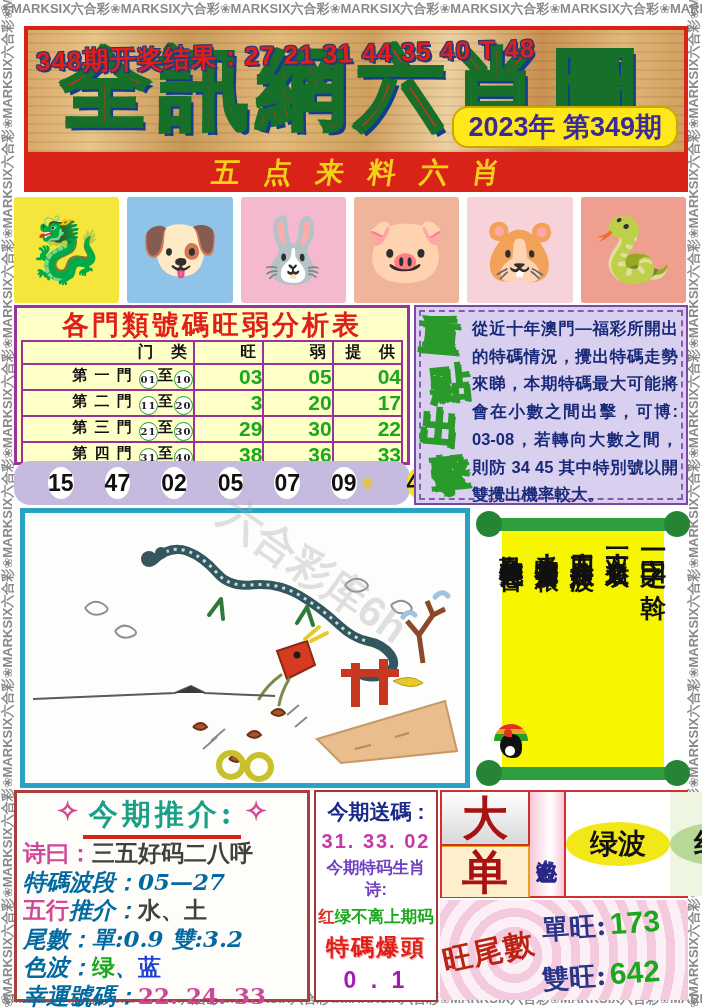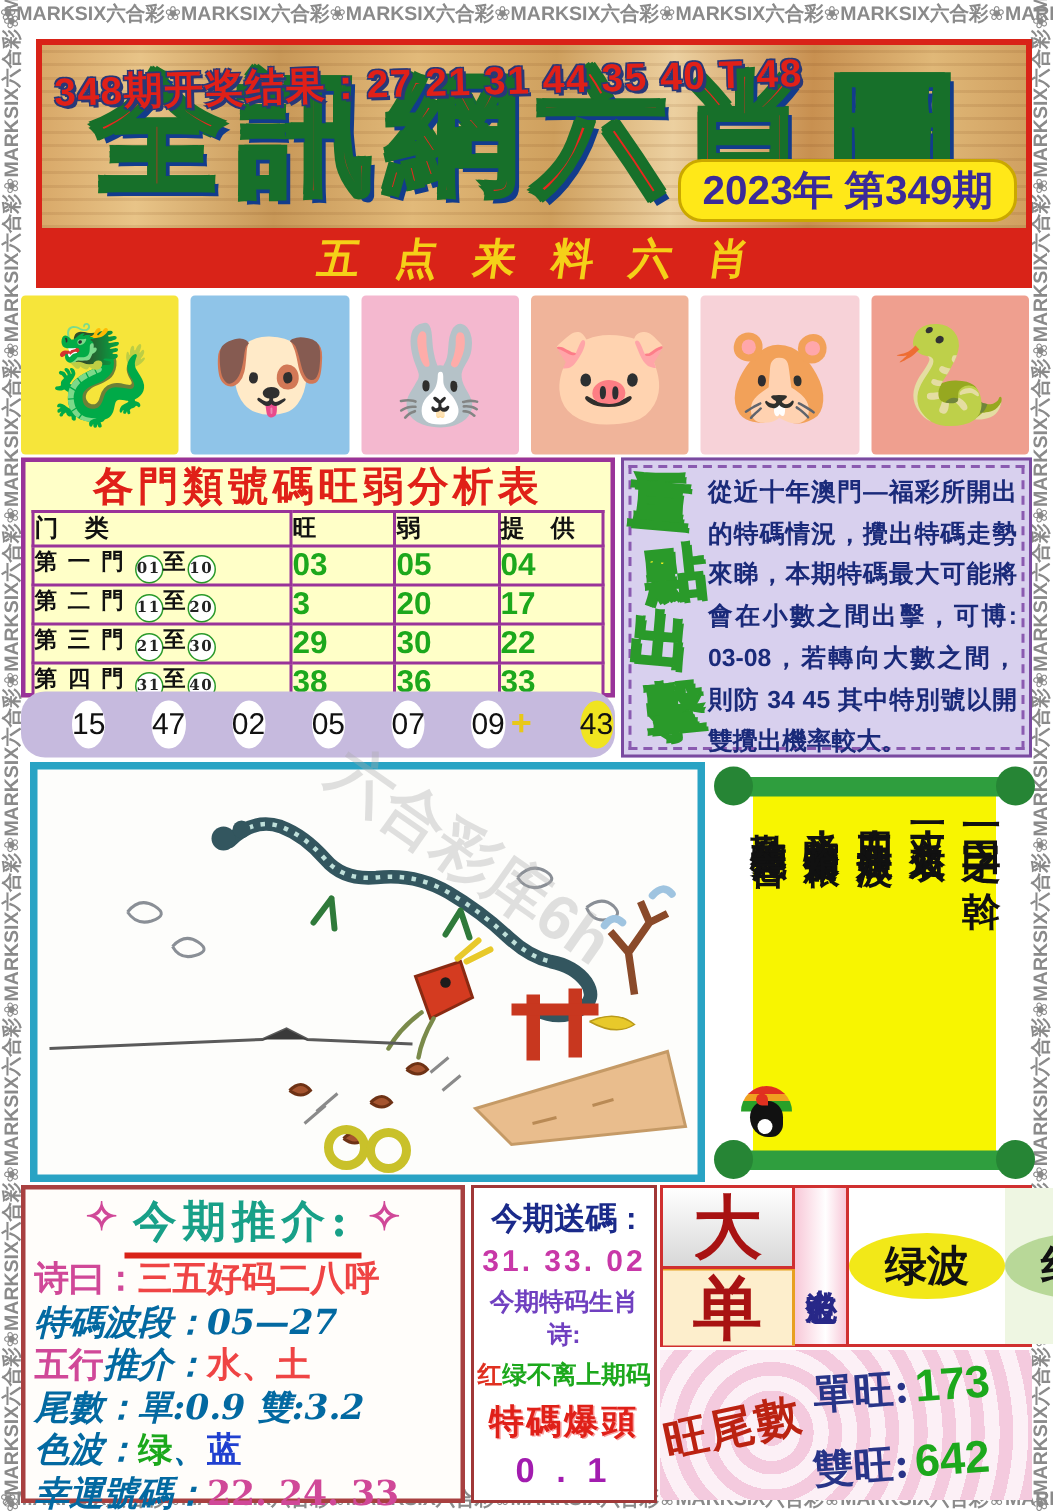--- a/index.html
+++ b/index.html
@@ -30,31 +30,31 @@
     display:flex;align-items:center;justify-content:center;}
   .band span{font-family:"DejaVu Serif","Liberation Serif",serif;font-size:28px;font-weight:bold;color:#f5d018;
     letter-spacing:24px;transform:skewX(-8deg);padding-left:24px;}
   
   .cards{position:absolute;left:14px;top:197px;width:672px;height:106px;display:flex;gap:8px;}
   .card{flex:1;border-radius:3px;display:flex;align-items:center;justify-content:center;font-size:64px;overflow:hidden;}
   
   .analysis{position:absolute;left:14px;top:305px;width:396px;height:160px;background:#ffffc8;border:3px solid #993399;box-sizing:border-box;padding:2px 4px;}
   .tbl-title{text-align:center;font-family:"DejaVu Serif","Liberation Serif",serif;font-weight:900;color:#e02018;font-size:27px;line-height:30px;letter-spacing:3px;}
   table.grid{width:100%;border-collapse:collapse;table-layout:fixed;}
-  table.grid td,table.grid th{border:2px solid #993399;padding:0;height:19px;text-align:left;background:#ffffc8;}
+  table.grid td,table.grid th{border:2px solid #993399;padding:0;height:19px;text-align:right;background:#ffffc8;}
   th.c-label{width:170px;font-family:"DejaVu Serif","Liberation Serif",serif;font-size:17px;color:#111;}
   table.grid th{font-family:"DejaVu Serif","Liberation Serif",serif;font-size:16px;color:#111;letter-spacing:6px;}
   td.lab{font-weight:bold;font-size:15px;color:#111;letter-spacing:1px;font-family:"DejaVu Serif","Liberation Serif",serif;}
   .circ{display:inline-flex;align-items:center;justify-content:center;width:17px;height:17px;border:1.5px solid #2a9a2a;border-radius:50%;font-size:10px;font-weight:bold;color:#222;vertical-align:-3px;background:#fff;}
   td.num{color:#1ca81c;font-size:21px;font-weight:bold;font-family:"Liberation Sans",sans-serif;}
   
   .predict{position:absolute;left:14px;top:461px;width:396px;height:44px;background:#c6bade;border-radius:16px;
     display:flex;align-items:center;padding:0 6px;box-sizing:border-box;gap:3px;}
   .predict .plabel{color:#e02018;font-size:20px;font-weight:bold;margin-right:4px;letter-spacing:1px;}
-  .ball{width:32px;height:32px;border-radius:50%;background:#fff;display:flex;align-items:center;justify-content:center;font-size:20px;font-weight:normal;color:#111;margin-left:28px;}
+  .ball{width:32px;height:32px;border-radius:50%;background:#fff;display:flex;align-items:center;justify-content:center;font-size:23px;font-weight:bold;color:#111;margin-left:28px;}
   .ball.special{background:#f0e420;}
   .plus{color:#e8c818;font-size:24px;font-weight:bold;margin:0 1px;}
   
   .focus{position:absolute;left:414px;top:305px;width:274px;height:200px;background:#d8d0ee;border:2px solid #7a4aa0;box-sizing:border-box;}
   .focus-inner{position:absolute;inset:3px;border:2px dashed #8a5ab0;}
   .focus-chars{position:absolute;left:4px;top:6px;bottom:6px;width:48px;display:flex;flex-direction:column;justify-content:space-around;}
   .focus-chars span{font-family:"DejaVu Serif","Liberation Serif",serif;font-size:40px;font-weight:900;color:#f0f020;
     -webkit-text-stroke:2px #2a9a2a;text-shadow:2px 2px 0 #2a9a2a;line-height:1;}
   .focus-chars span:nth-child(even){transform:translateX(10px) rotate(-6deg);}
   .focus-chars span:nth-child(odd){transform:rotate(5deg);}
@@ -79,21 +79,21 @@
   .rbody{position:absolute;left:8px;top:10px;width:22px;height:24px;background:#111;border-radius:50% 50% 40% 60%;}
   .rbody::before{content:"";position:absolute;left:4px;top:-5px;width:8px;height:8px;background:#e03020;border-radius:50% 50% 0 50%;}
   .rbody::after{content:"";position:absolute;left:5px;bottom:2px;width:10px;height:10px;background:#fff;border-radius:50%;}
   
   .rec{position:absolute;left:14px;top:790px;width:296px;height:212px;background:#fffdfa;border:3px solid #a84040;box-sizing:border-box;
     font-family:"DejaVu Serif","Liberation Serif",serif;padding:2px 6px;}
   .rec-title-row{text-align:center;white-space:nowrap;}
   .rec-title{display:inline-block;font-size:29px;font-weight:900;color:#18a088;border-bottom:4px solid #d92318;padding:0 6px;letter-spacing:4px;}
   .diamond{color:#d04898;font-size:26px;font-weight:bold;vertical-align:4px;margin:0 4px;}
   .rec-line{font-size:23px;font-weight:bold;line-height:28.5px;white-space:nowrap;color:#222;}
-  .magenta{color:#d04898;} .teal{color:#ef4444;} .greenc{color:#1ca81c;} .bluec{color:#2040d0;} .blackc{color:#0369a1;font-style:italic;}
+  .magenta{color:#d04898;} .teal{color:#404040;} .greenc{color:#1ca81c;} .bluec{color:#2040d0;} .blackc{color:#0369a1;font-style:italic;}
   
   .gift{position:absolute;left:314px;top:790px;width:124px;height:212px;background:#fff;border:2px solid #a03838;box-sizing:border-box;
     display:flex;flex-direction:column;justify-content:space-between;padding:6px 2px;text-align:center;}
   .gift .g1{color:#1a2a8a;font-size:21px;font-weight:900;}
   .gift .g2{color:#c838a8;font-size:20px;font-weight:bold;letter-spacing:2px;}
   .gift .g3{color:#7040c0;font-size:16.5px;font-weight:900;}
   .gift .g4{font-size:16.5px;font-weight:bold;}
   .gift .g5{color:#e02018;font-size:23px;font-weight:900;letter-spacing:2px;text-shadow:1px 1px 0 #f8a0a0;}
   .gift .g6{color:#a21caf;font-size:23px;font-weight:bold;letter-spacing:4px;}
   

